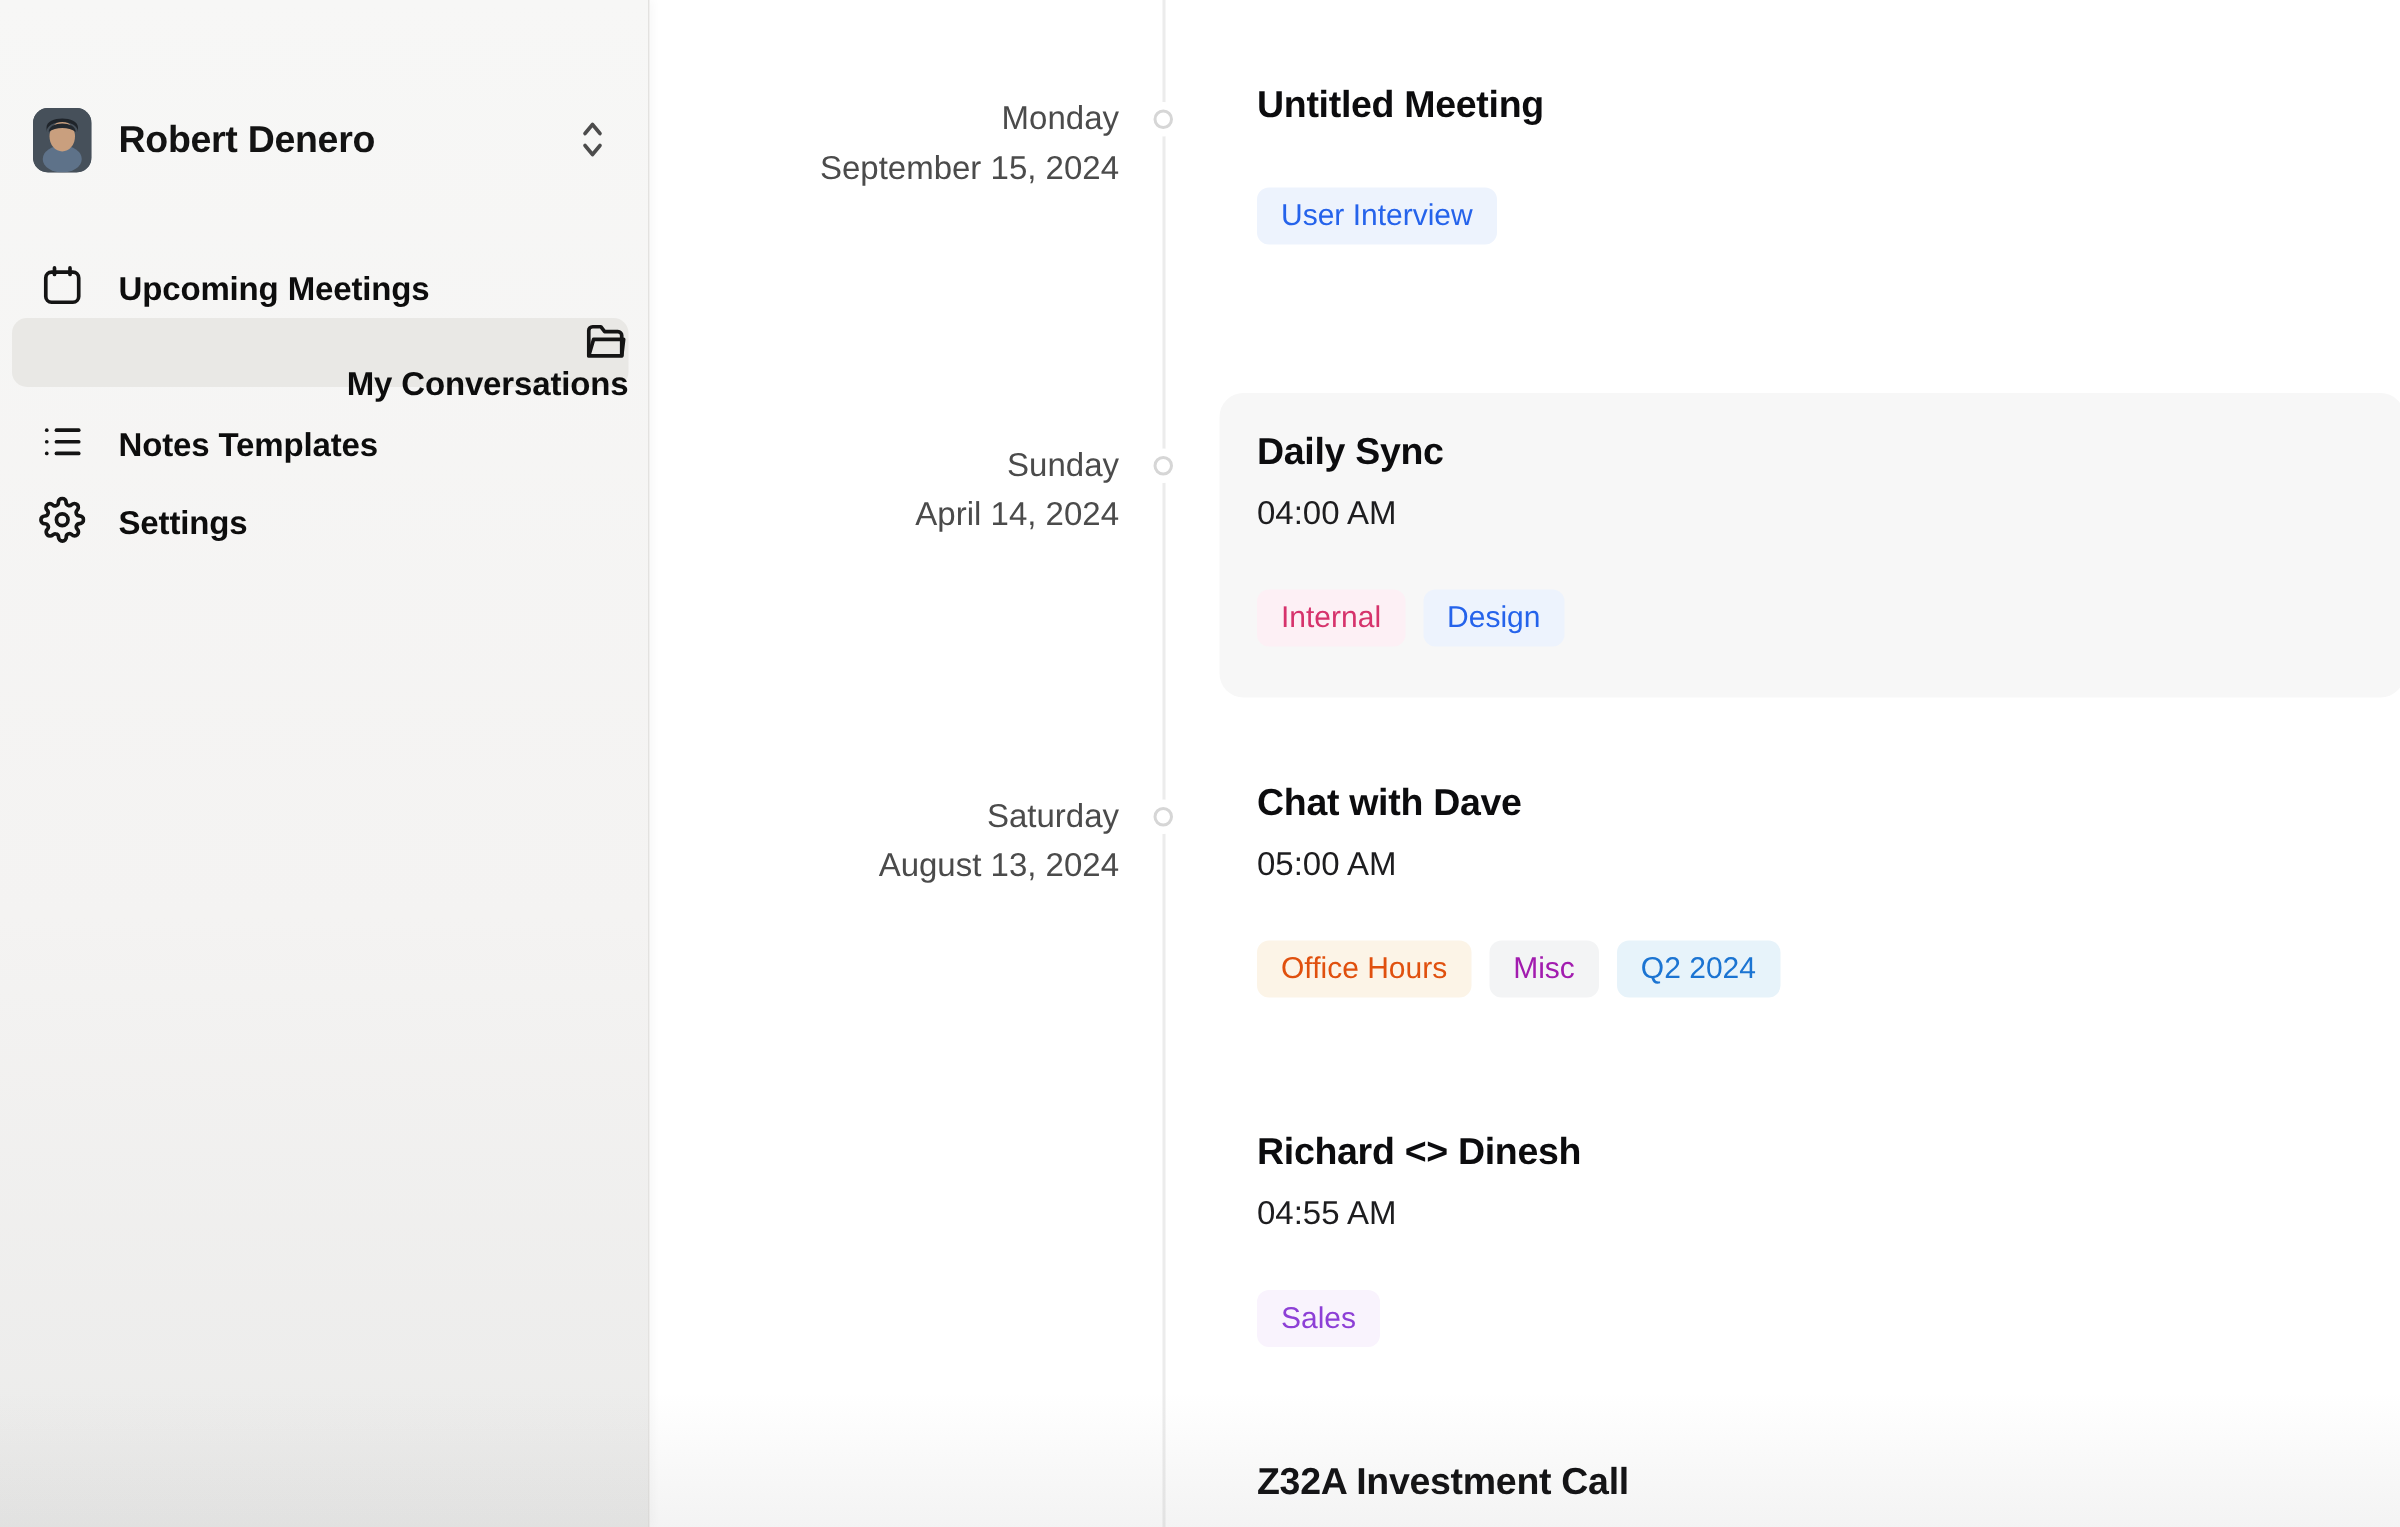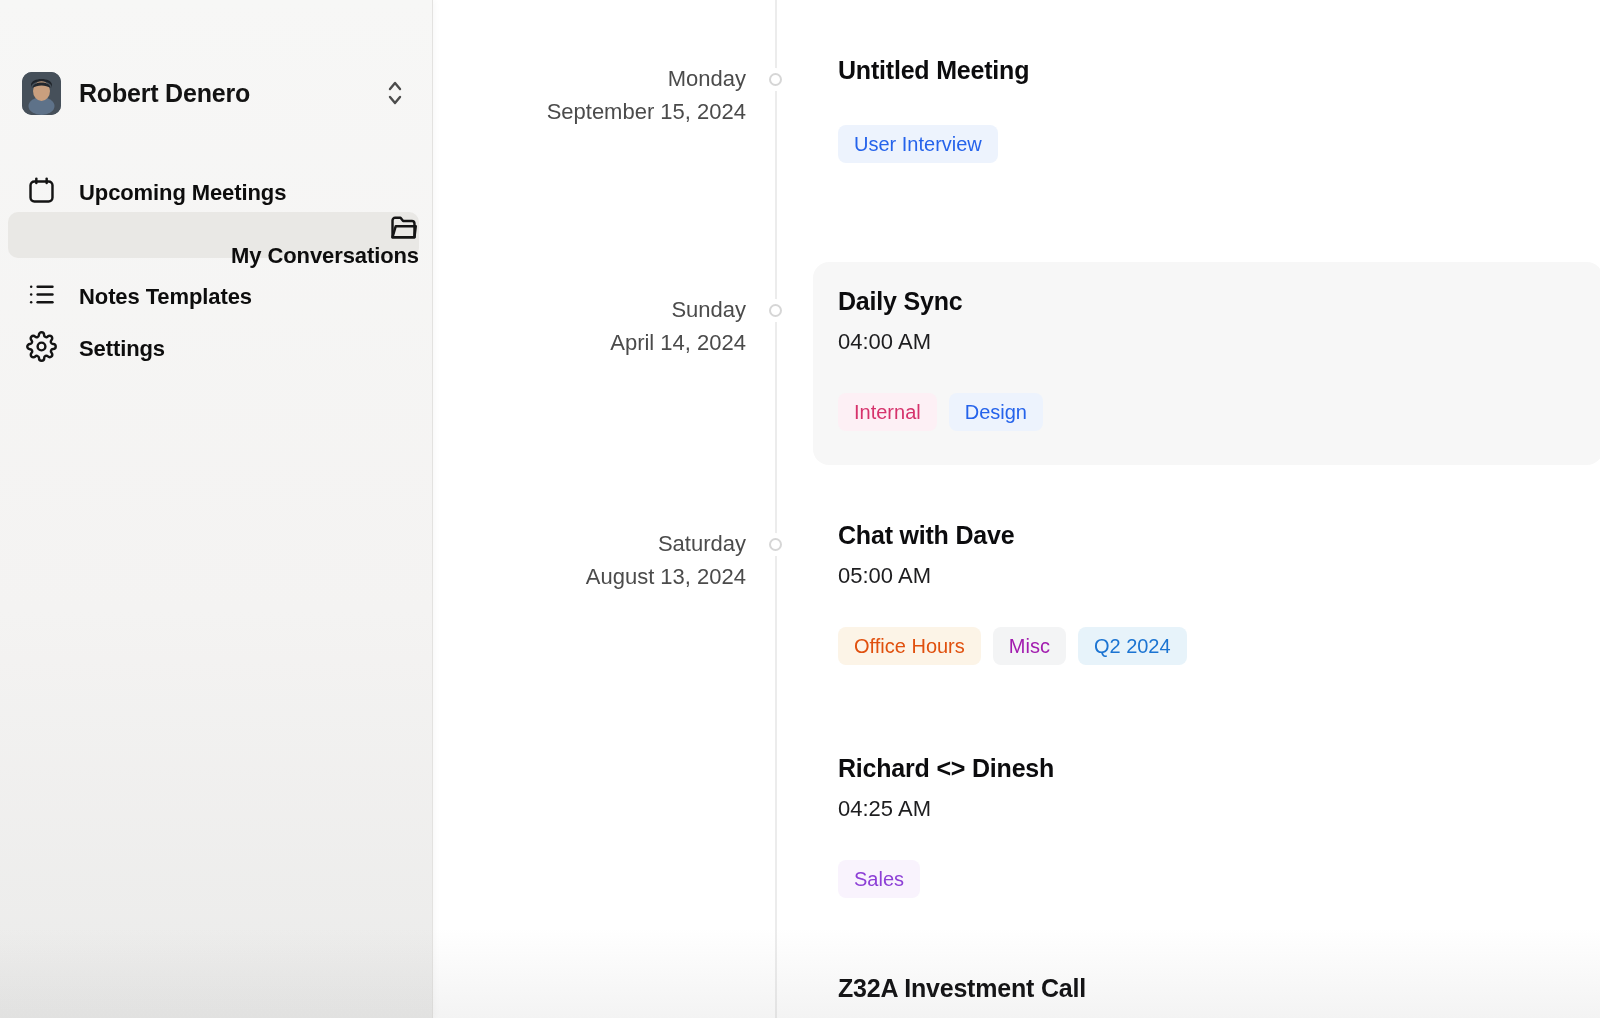--- a/index.html
+++ b/index.html
@@ -208,21 +208,21 @@
         <div class="meeting-time">05:00 AM</div>
         <div class="tags">
           <span class="tag" style="color: rgb(224, 80, 14); background-color: rgb(252, 244, 231);">Office Hours</span>
           <span class="tag" style="color: #a21caf; background-color: rgb(243, 244, 245);">Misc</span>
           <span class="tag" style="color: rgb(27, 116, 210); background-color: rgb(231, 243, 250);">Q2 2024</span>
         </div>
       </div>
 
       <div class="meeting">
         <div class="meeting-title">Richard &lt;&gt; Dinesh</div>
-        <div class="meeting-time">04:25 AM</div>
+        <div class="meeting-time">04:55 AM</div>
         <div class="tags">
           <span class="tag" style="color: rgb(141, 63, 214); background-color: rgb(249, 243, 253);">Sales</span>
         </div>
       </div>
     </div>
   </section>
 
   <section class="group" style="top: 949px;">
     <div class="group-content">
       <div class="meeting">

